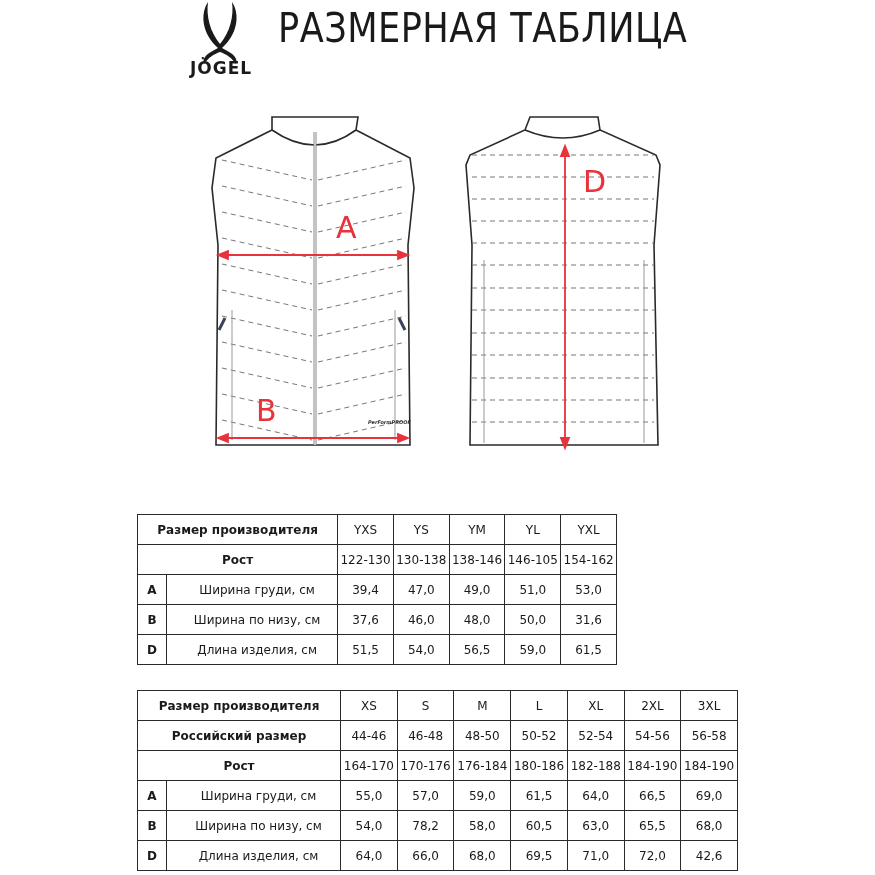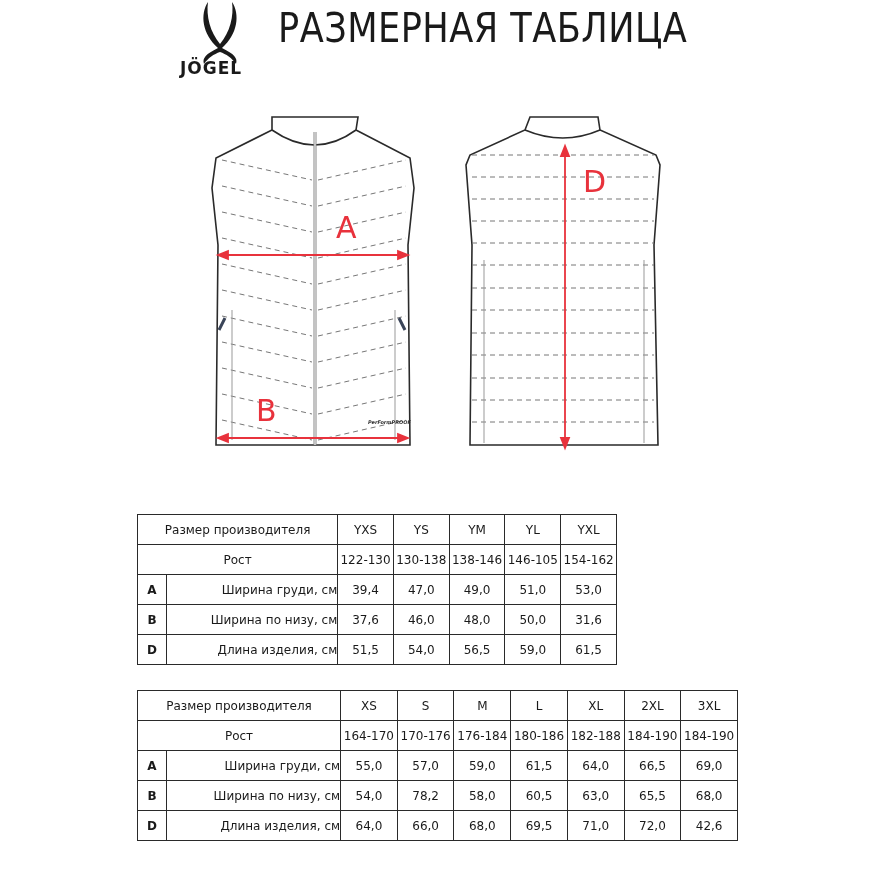--- a/index.html
+++ b/index.html
@@ -1,25 +1,25 @@
 <!DOCTYPE html>
 <html><head>
 <meta charset="utf-8">
 <style>
   html, body { margin:0; padding:0; background:#ffffff; }
   body { width:875px; height:875px; position:relative; overflow:hidden; font-family:"DejaVu Sans", sans-serif; color:#1a1a1a; }
   .logo { position:absolute; left:178px; top:0; width:84px; height:80px; }
-  .logo-word { position:absolute; left:168px; top:58px; width:86px; text-align:center; font-size:17px; font-weight:bold; letter-spacing:1px; color:#1a1a1a; }
+  .logo-word { position:absolute; left:178px; top:58px; width:86px; text-align:center; font-size:17px; font-weight:bold; letter-spacing:1px; color:#1a1a1a; }
   .title { position:absolute; left:278px; top:2px; font-size:40px; font-weight:normal; letter-spacing:0.5px; color:#1a1a1a; line-height:52px; transform:scaleX(0.88); transform-origin:left top; }
   .drawing { position:absolute; left:0; top:100px; width:875px; height:370px; }
   table.size { position:absolute; border-collapse:collapse; font-size:12px; color:#1a1a1a; }
   table.size td { border:1.6px solid #2a2a2a; text-align:center; padding:0; }
-  table.size td.hdr { font-weight:normal; }
+  table.size td.hdr { font-weight:bold; }
   table.size td.code { font-weight:bold; width:28px; }
-  table.size td.lbl { text-align:right; padding-left:10px; }
+  table.size td.lbl { text-align:center; padding-left:10px; }
   #t1 { left:137px; top:514px; width:480px; }
   #t1 td { height:29px; }
   #t2 { left:137px; top:690px; width:601px; }
   #t2 td { height:29px; }
 </style>
 </head>
 <body>
 
 <svg class="logo" viewBox="0 0 84 80">
   <path d="M30 2 C22 14, 24 34, 40 48 C28 54, 24 58, 26 64 C30 58, 36 54, 42 52 C48 54, 54 58, 58 64 C60 58, 56 54, 44 48 C60 34, 62 14, 54 2 C56 16, 52 32, 42 44 C32 32, 28 16, 30 2 Z" fill="#1a1a1a"></path>
@@ -144,20 +144,30 @@
     <td class="hdr" colspan="2" style="width:185px">Размер производителя</td>
     <td>XS</td>
     <td>S</td>
     <td>M</td>
     <td>L</td>
     <td>XL</td>
     <td>2XL</td>
     <td>3XL</td>
   </tr>
   <tr>
+    <td class="hdr" colspan="2">Российский размер</td>
+    <td>44-46</td>
+    <td>46-48</td>
+    <td>48-50</td>
+    <td>50-52</td>
+    <td>52-54</td>
+    <td>54-56</td>
+    <td>56-58</td>
+  </tr>
+  <tr>
     <td class="hdr" colspan="2">Рост</td>
     <td>164-170</td>
     <td>170-176</td>
     <td>176-184</td>
     <td>180-186</td>
     <td>182-188</td>
     <td>184-190</td>
     <td>184-190</td>
   </tr>
   <tr>

